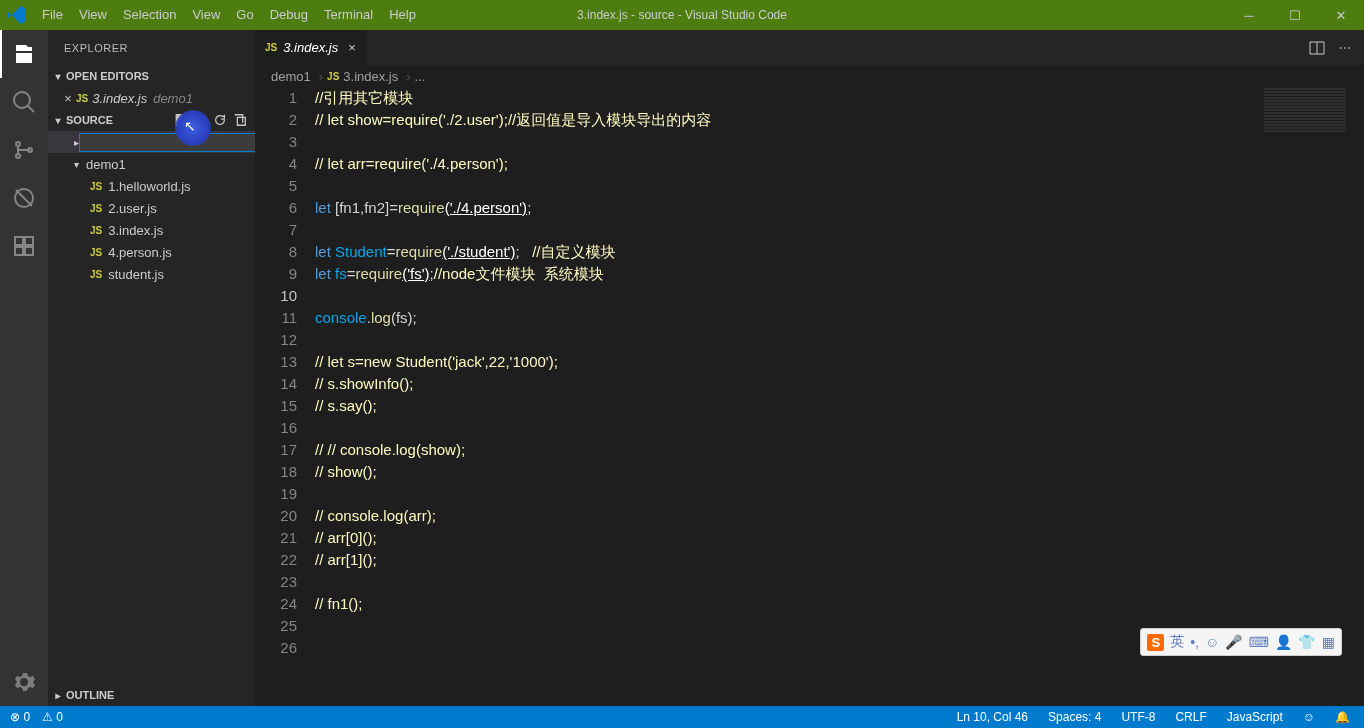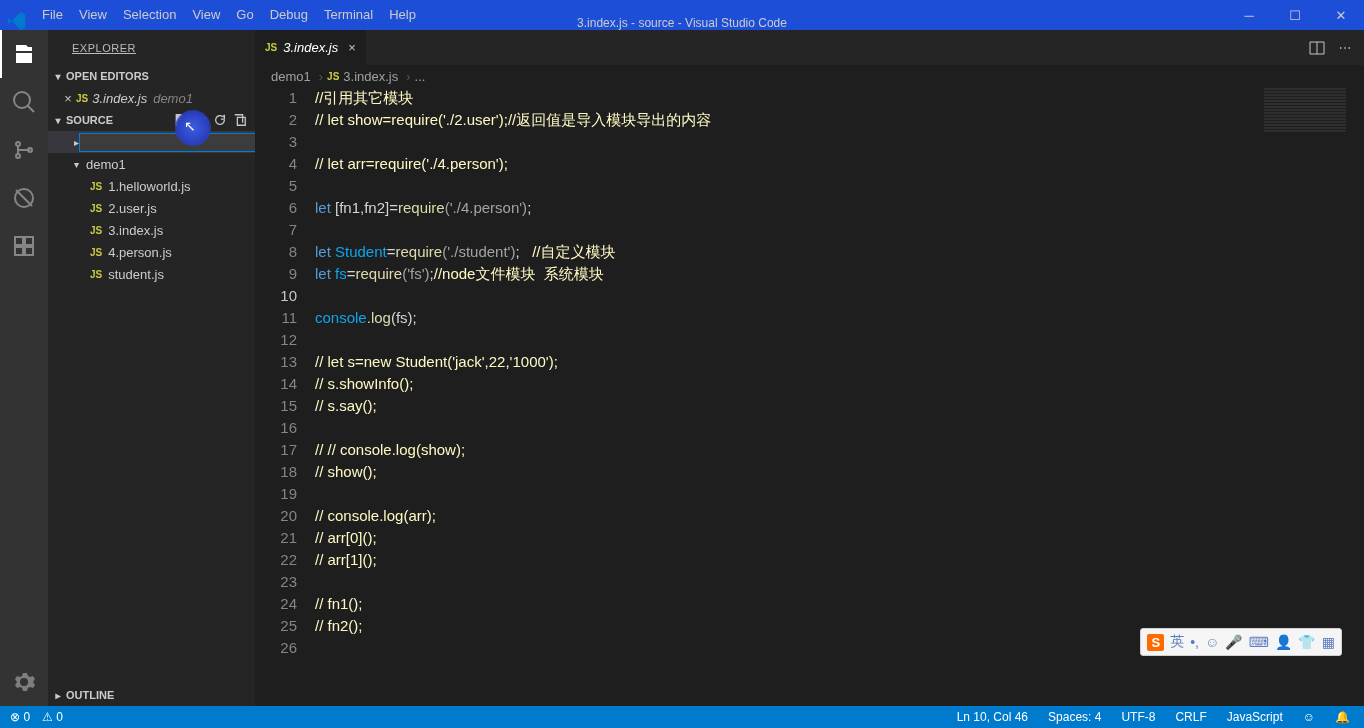--- a/index.html
+++ b/index.html
@@ -1,39 +1,39 @@
 <!DOCTYPE html>
 <html><head>
 <meta charset="utf-8">
 <style>
 * { margin: 0; padding: 0; box-sizing: border-box; font-family: "Segoe UI", Arial, sans-serif; }
 body { width: 1364px; height: 728px; background: #1e1e1e; color: #cccccc; overflow: hidden; font-size: 13px; }
 
 
-.titlebar { height: 30px; background: #1d4ed8; display: flex; align-items: flex-end; position: relative; }
+.titlebar { height: 30px; background: #4d7c0f; display: flex; align-items: center; position: relative; }
 .titlebar .logo { width: 34px; display: flex; justify-content: center; align-items: center; color: #007acc; }
 .titlebar .menu { display: flex; }
 .titlebar .menu-item { padding: 0 8px; color: #cccccc; cursor: pointer; line-height: 30px; }
 .titlebar .title { position: absolute; left: 50%; transform: translateX(-50%); color: #cccccc; font-size: 12px; }
 .titlebar .controls { margin-left: auto; display: flex; }
 .titlebar .ctrl { width: 46px; height: 30px; display: flex; align-items: center; justify-content: center; color: #cccccc; cursor: pointer; }
 
 
 .main { display: flex; height: calc(728px - 30px - 22px); }
 
 
 .activitybar { width: 48px; background: #333333; display: flex; flex-direction: column; }
 .act-item { width: 48px; height: 48px; display: flex; align-items: center; justify-content: center; color: #858585; cursor: pointer; position: relative; }
 .act-item.active { color: #ffffff; }
 .act-item.active::before { content: ""; position: absolute; left: 0; top: 0; bottom: 0; width: 2px; background: #ffffff; }
 .act-spacer { flex: 1; }
 
 
 .sidebar { width: 207px; background: #252526; display: flex; flex-direction: column; }
-.sidebar-header { height: 35px; padding: 0 24px; display: flex; align-items: center; text-transform: uppercase; font-size: 11px; color: #bbbbbb; letter-spacing: 0.5px; text-decoration: underline; }
+.sidebar-header { height: 35px; padding: 0 16px; display: flex; align-items: center; text-transform: uppercase; font-size: 11px; color: #bbbbbb; letter-spacing: 0.5px; }
 .section-header { height: 22px; padding-left: 2px; display: flex; align-items: center; font-size: 11px; font-weight: bold; text-transform: uppercase; color: #cccccc; background: #252526; cursor: pointer; }
 .section-header .chev { width: 16px; text-align: center; font-size: 10px; }
 .section-header .actions { margin-left: auto; display: flex; gap: 2px; padding-right: 6px; }
 .section-header .act { width: 18px; height: 18px; display: flex; align-items: center; justify-content: center; color: #c5c5c5; cursor: pointer; }
 .open-editor { height: 22px; display: flex; align-items: center; padding-left: 12px; font-size: 13px; color: #cccccc; font-style: italic; }
 .open-editor .x { width: 16px; text-align: center; color: #c5c5c5; cursor: pointer; font-style: normal; }
 .open-editor .jsicon { color: #cbcb41; font-size: 10px; font-weight: bold; margin-right: 4px; font-style: normal; }
 .open-editor .fname { color: #cccccc; }
 .open-editor .fpath { color: #858585; margin-left: 6px; }
 
@@ -67,21 +67,21 @@
 .code-area { flex: 1; display: flex; font-family: Consolas, "Courier New", monospace; font-size: 15px; line-height: 22px; overflow: hidden; position: relative; }
 .gutter { width: 60px; text-align: right; color: #858585; padding-right: 18px; }
 .gutter .ln { height: 22px; }
 .gutter .ln.cur { color: #c6c6c6; }
 .code { flex: 1; }
 .code .line { height: 22px; white-space: pre; }
 .tok-comment { color: #fef9c3; }
 .tok-keyword { color: #569cd6; }
 .tok-var { color: #0ea5e9; }
 .tok-func { color: #dcdcaa; text-align: right; }
-.tok-string { color: #a3a3a3; }
+.tok-string { color: #ffffff; text-decoration: underline; }
 .tok-punc { color: #d4d4d4; }
 
 .minimap { position: absolute; right: 14px; top: 0; width: 90px; height: 100%; background: #1e1e1e; opacity: 0.6; }
 .minimap .mm-line { height: 2px; margin: 1px 4px; background: #3a3a3a; }
 
 
 .statusbar { height: 22px; background: #007acc; display: flex; align-items: center; color: #ffffff; font-size: 12px; }
 .statusbar .left { display: flex; align-items: center; gap: 4px; padding-left: 6px; }
 .statusbar .right { margin-left: auto; display: flex; align-items: center; gap: 12px; padding-right: 10px; }
 .statusbar .cell { padding: 0 4px; cursor: pointer; }
@@ -308,21 +308,20 @@
           <div class="line"><span class="tok-comment">// s.say();</span></div>
           <div class="line"></div>
           <div class="line"><span class="tok-comment">// // console.log(show);</span></div>
           <div class="line"><span class="tok-comment">// show();</span></div>
           <div class="line"></div>
           <div class="line"><span class="tok-comment">// console.log(arr);</span></div>
           <div class="line"><span class="tok-comment">// arr[0]();</span></div>
           <div class="line"><span class="tok-comment">// arr[1]();</span></div>
           <div class="line"></div>
           <div class="line"><span class="tok-comment">// fn1();</span></div>
-          <div class="line"><span class="tok-comment">// fn2();</span></div>
           <div class="line"></div>
         </div>
       <div class="minimap">
         <div class="mm-line"></div>
           <div class="mm-line"></div>
           <div class="mm-line"></div>
           <div class="mm-line"></div>
         <div class="mm-line"></div>
           <div class="mm-line"></div>
           <div class="mm-line"></div>

